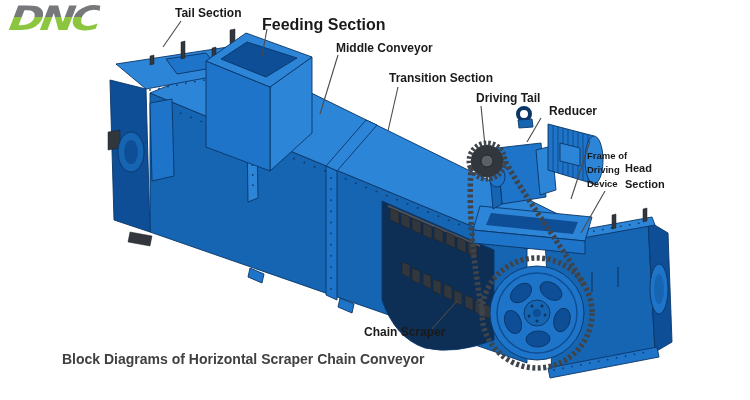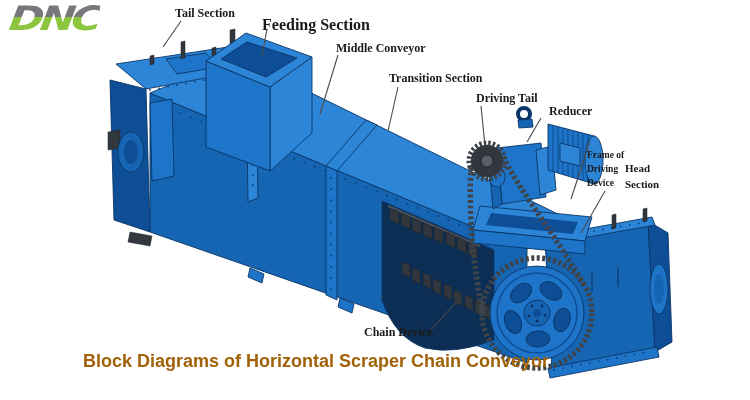--- a/index.html
+++ b/index.html
@@ -14,26 +14,26 @@
   .c-dark{fill:var(--conveyor-dark);}
   .c-int{fill:var(--interior);}
   .c-scr{fill:var(--scraper);stroke:#1d2127;stroke-width:.5;}
   .edge{stroke:var(--outline);stroke-width:.9;stroke-linejoin:round;}
   .chainline{stroke:var(--chain);fill:none;}
   .leader{stroke:var(--leader);stroke-width:1.1;fill:none;}
   .dots{stroke:var(--outline);stroke-width:1.8;stroke-linecap:round;fill:none;opacity:.85;}
   .fin{stroke:var(--outline);stroke-width:1.1;opacity:.55;}
   .seam{stroke:var(--outline);stroke-width:1.4;opacity:.8;}
 
-  .labels{position:absolute;left:0;top:0;width:644px;height:400px;pointer-events:none;font-family:Liberation Serif, serif;}
+  .labels{position:absolute;left:0;top:0;width:644px;height:400px;pointer-events:none;}
   .part-label{position:absolute;font-weight:bold;color:var(--label-text);
               white-space:pre-line;line-height:1.45;letter-spacing:0;}
 
-  .caption{position:absolute;left:62px;top:351px;width:508px;text-align:center;
-           font-size:18px;font-weight:bold;color:#a16207;}
+  .caption{position:absolute;left:62px;top:351px;width:508px;text-align:left;
+           font-size:14px;font-weight:bold;color:#404040;}
 
   .logo{position:absolute;left:12px;top:2px;width:118px;height:44px;}
   .logo-text{position:absolute;left:0;top:0;font-family:"DejaVu Sans",sans-serif;
              font-weight:bold;font-style:italic;font-size:42px;letter-spacing:-4px;
              transform:skewX(-8deg) scaleY(.8);transform-origin:left top;line-height:1;}
   .logo-top{color:var(--logo-gray);clip-path:inset(0 0 55% 0);}
   .logo-bottom{color:var(--logo-green);clip-path:inset(45% 0 0 0);}
 </style>
 </head>
 <body>
@@ -184,21 +184,21 @@
       <div class="part-label" style="left: 175px; top: 5px; font-size: 12px;">Tail Section</div>
       <div class="part-label" style="left: 262px; top: 13px; font-size: 16px;">Feeding Section</div>
       <div class="part-label" style="left: 336px; top: 40px; font-size: 12px;">Middle Conveyor</div>
       <div class="part-label" style="left: 389px; top: 70px; font-size: 12px;">Transition Section</div>
       <div class="part-label" style="left: 476px; top: 90px; font-size: 12px;">Driving Tail</div>
       <div class="part-label" style="left: 549px; top: 103px; font-size: 12px;">Reducer</div>
       <div class="part-label" style="left: 587px; top: 112px; font-size: 9.5px; margin-top: 37px;">Frame of
 Driving Device</div>
       <div class="part-label" style="left: 625px; top: 161px; font-size: 11px;">Head
 Section</div>
-      <div class="part-label" style="left: 364px; top: 324px; font-size: 12px;">Chain Device</div>
+      <div class="part-label" style="left: 364px; top: 324px; font-size: 12px;">Chain Scraper</div>
     </div>
 
   <div class="logo">
     <span class="logo-text logo-top">DNC</span>
     <span class="logo-text logo-bottom">DNC</span>
   </div>
 
   <div class="caption">Block Diagrams of Horizontal Scraper Chain Conveyor</div>
 
 </div>

